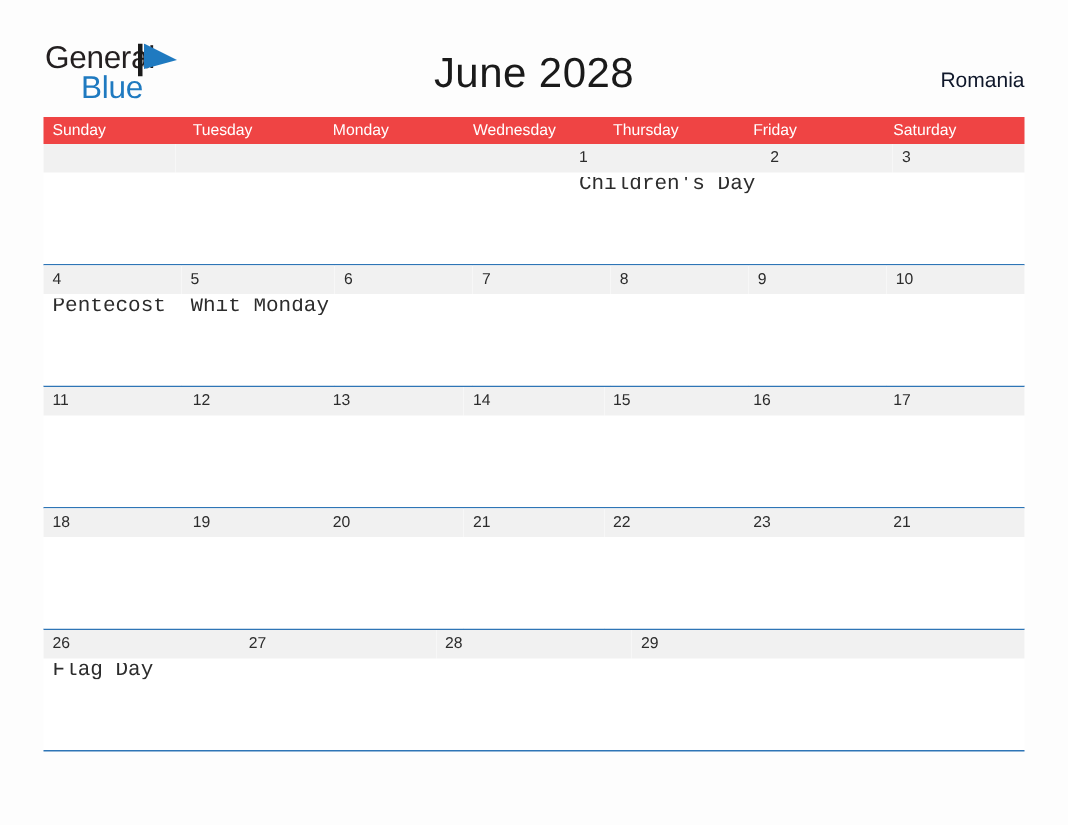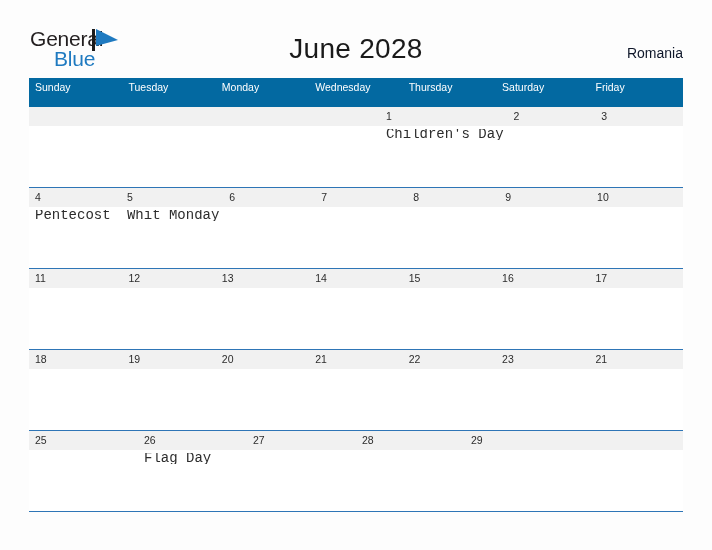--- a/index.html
+++ b/index.html
@@ -89,22 +89,23 @@
   .calendar {
     position: absolute;
     left: 29px;
     top: 78px;
     width: 654px;
   }
 
   .weekday-row {
     display: flex;
     width: 100%;
-    background: #0369a1;
-    height: 29px;
+    background: #ef4444;
+    height: 18px;
+    justify-content: center;
   }
   .weekday-cell {
     flex: 1 1 0;
     color: #ffffff;
     font-size: 10.5px;
     line-height: 19px;
     padding-left: 6px;
     box-sizing: border-box;
     font-family: "Liberation Sans", sans-serif;
     white-space: nowrap;
@@ -188,22 +189,22 @@
   </div>
 
   <div class="calendar">
 
     <div class="weekday-row">
       <div class="weekday-cell">Sunday</div>
       <div class="weekday-cell">Tuesday</div>
       <div class="weekday-cell">Monday</div>
       <div class="weekday-cell">Wednesday</div>
       <div class="weekday-cell">Thursday</div>
+      <div class="weekday-cell">Friday</div>
       <div class="weekday-cell">Saturday</div>
-      <div class="weekday-cell">Friday</div>
     </div>
 
     <div id="weeks-container">
         <div class="week-row">
           <div class="week-cells">
             <div class="day-cell empty">
               <span class="day-number"></span>
               <div class="day-events"></div>
             </div>
             <div class="day-cell empty">
@@ -330,24 +331,20 @@
             </div>
             <div class="day-cell">
               <span class="day-number">21</span>
               <div class="day-events"></div>
             </div>
           </div>
         </div>
         <div class="week-row">
           <div class="week-cells">
             <div class="day-cell">
-              <span class="day-number">25</span>
-              <div class="day-events"></div>
-            </div>
-            <div class="day-cell">
               <span class="day-number">26</span>
               <div class="day-events">
                 <div class="event">Flag Day</div>
               </div>
             </div>
             <div class="day-cell">
               <span class="day-number">27</span>
               <div class="day-events"></div>
             </div>
             <div class="day-cell">

